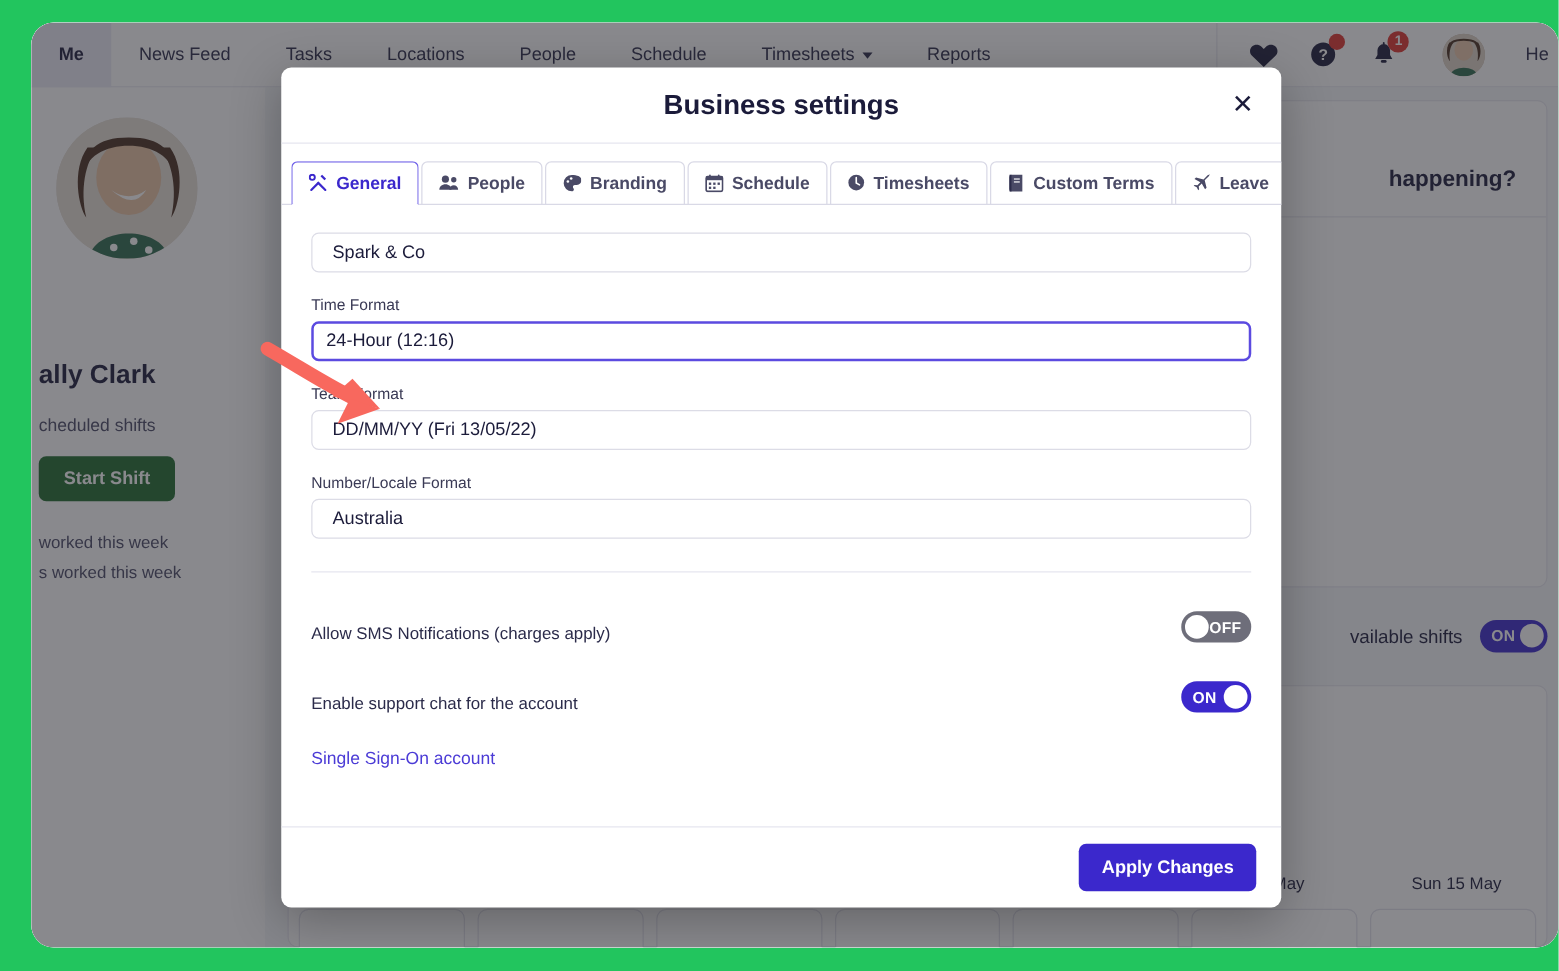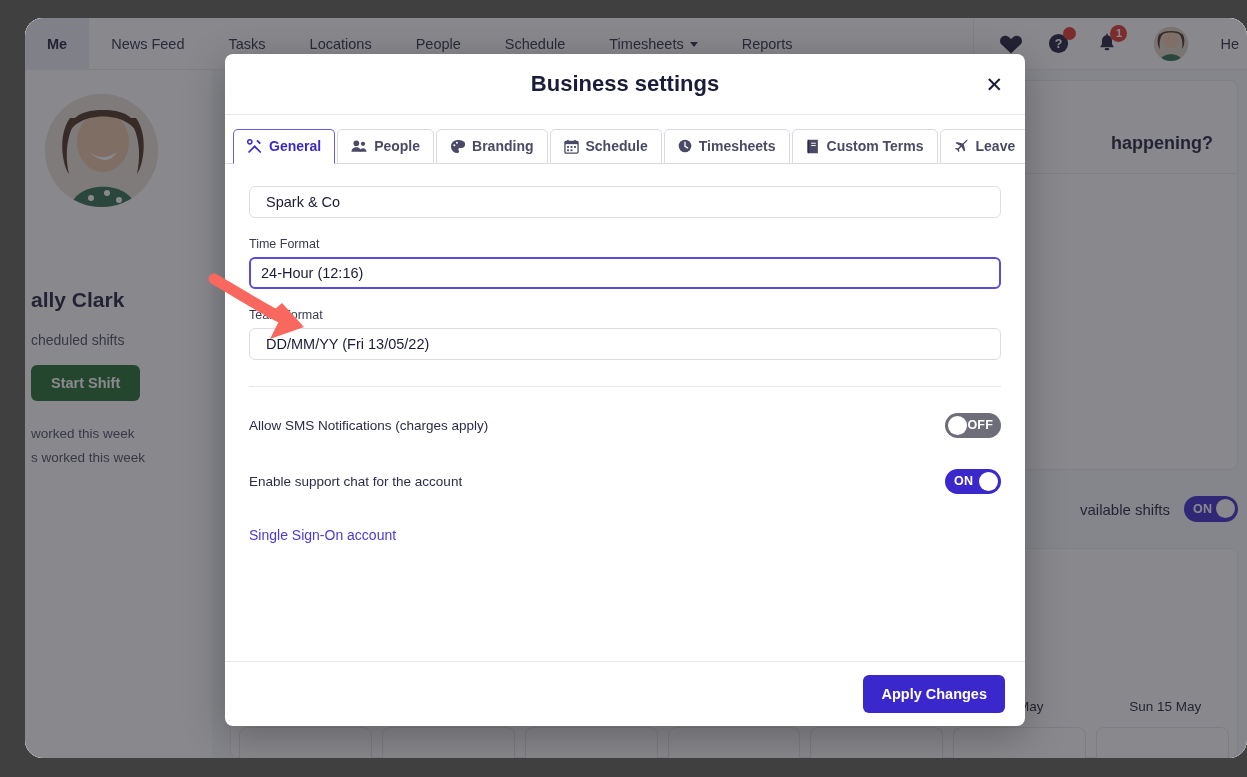--- a/index.html
+++ b/index.html
@@ -10,21 +10,21 @@
     overflow: hidden;
     font-family: "Liberation Sans", sans-serif;
     background: #ffffff;
   }
 
   
   #screen {
     position: relative;
     width: 1247px;
     height: 777px;
-    background: #404040;
+    background: #22c55e;
     overflow: hidden;
   }
 
   #app-frame {
     position: absolute;
     left: 25px;
     top: 18px;
     width: 1222px;
     height: 740px;
     border-radius: 18px 18px 18px 18px;
@@ -430,21 +430,21 @@
   }
 
   #sep {
     height: 1px;
     background: #e6e6ef;
     margin: 26px 0 0 0;
   }
 
   .toggle-row {
     display: flex;
-    align-items: center;
+    align-items: flex-end;
     justify-content: space-between;
     height: 36px;
     margin-top: 20px;
   }
   .toggle-label {
     font-size: 13.5px;
     color: #2b2b4a;
   }
 
   .toggle {
@@ -777,20 +777,24 @@
         <div class="field">
           <div class="field-label">Time Format</div>
           <input class="field-input focused" readonly="" value="24-Hour (12:16)" style="">
         </div>
 
         <div class="field">
           <div class="field-label">Team Format</div>
           <input class="field-input" readonly="" value="DD/MM/YY (Fri 13/05/22)" style="">
         </div>
 
+        <div class="field">
+          <div class="field-label">Number/Locale Format</div>
+          <input class="field-input" readonly="" value="Australia" style="">
+        </div>
 
         <div id="sep"></div>
 
         <div class="toggle-row">
           <span class="toggle-label">Allow SMS Notifications (charges apply)</span>
           <span class="toggle off">
             <span class="toggle-text">OFF</span>
             <span class="toggle-knob"></span>
           </span>
         </div>

